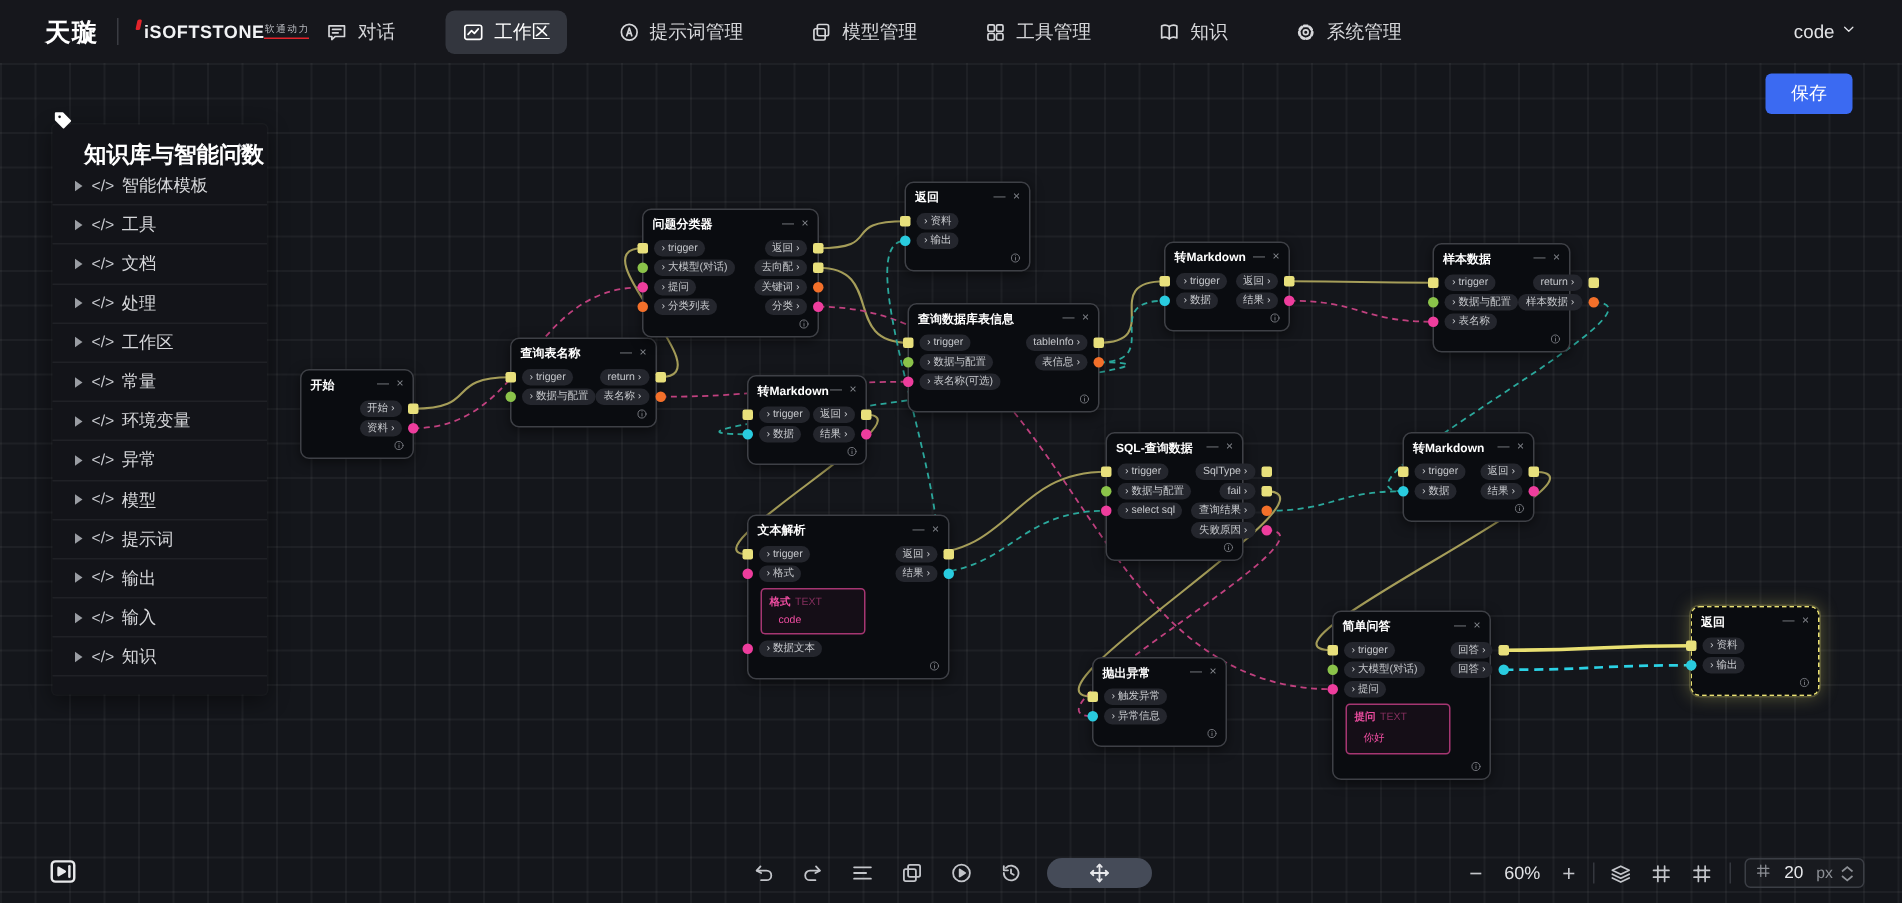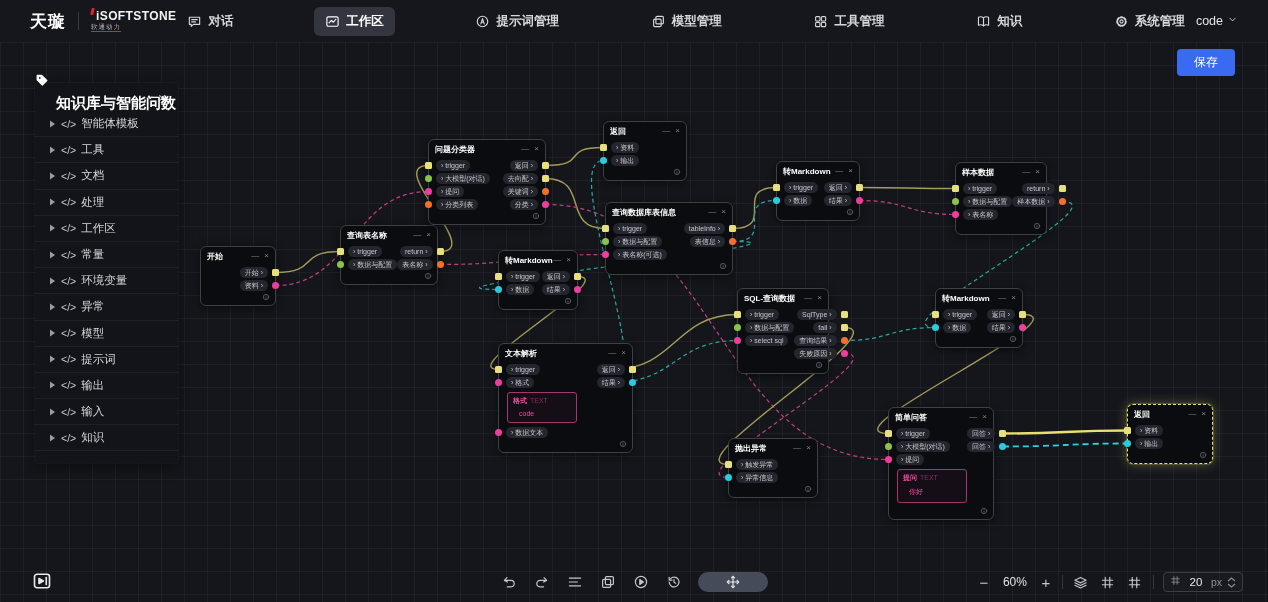--- a/index.html
+++ b/index.html
@@ -5,25 +5,25 @@
   * { box-sizing: border-box; margin: 0; padding: 0; }
   html,body { width:1268px; height:602px; overflow:hidden; background:#101218;
     font-family:"Liberation Sans","DejaVu Sans",sans-serif; color:#e6e7ea; }
 
   
   .navbar { height:42px; background:#16171c; display:flex; align-items:center;
     padding:0 30px; position:relative; z-index:10; }
   .nav-left { display:flex; align-items:center; gap:12px; }
   .logo { font-size:17px; font-weight:bold; color:#fff; letter-spacing:1px; }
   .logo-divider { width:1px; height:18px; background:#3a3c42; }
-  .brand { display:flex; flex-direction:column; align-items:flex-start; line-height:1; }
+  .brand { display:flex; flex-direction:row; align-items:flex-start; line-height:1; }
   .brand-name { font-size:12px; font-weight:800; color:#f2f3f5; letter-spacing:.4px; display:flex; align-items:flex-start; }
   .brand-tick { width:3px; height:7px; background:#e3242b; border-radius:1px; transform:skewX(-12deg); margin:-2px 2px 0 0; display:inline-block; }
   .brand-sub { font-size:6.5px; color:#b8babf; margin-top:2px; letter-spacing:1px; border-bottom:1.5px solid #e3242b; padding-bottom:1px; }
-  .nav-menu { flex:1; display:flex; justify-content:space-between; align-items:center; gap:10px;font-weight:bold; }
+  .nav-menu { flex:1; display:flex; justify-content:flex-start; align-items:center; gap:23px; }
   .nav-item { display:flex; align-items:center; gap:6px; font-size:12.5px; color:#d6d7da;
     padding:6px 11px; border-radius:6px; cursor:pointer; white-space:nowrap; }
   .nav-item.active { background:#33363e; color:#fff; }
   .nav-item .nicon { display:inline-flex; width:15px; height:15px; }
   .nav-item .nicon svg { width:15px; height:15px; }
   .nav-user { display:flex; align-items:center; gap:4px; font-size:12.5px; color:#e3e4e7; cursor:pointer; }
   .nav-user svg { width:11px; height:11px; }
 
   
   .stage { position:absolute; top:42px; left:0; right:0; bottom:0; background:#14161b;

